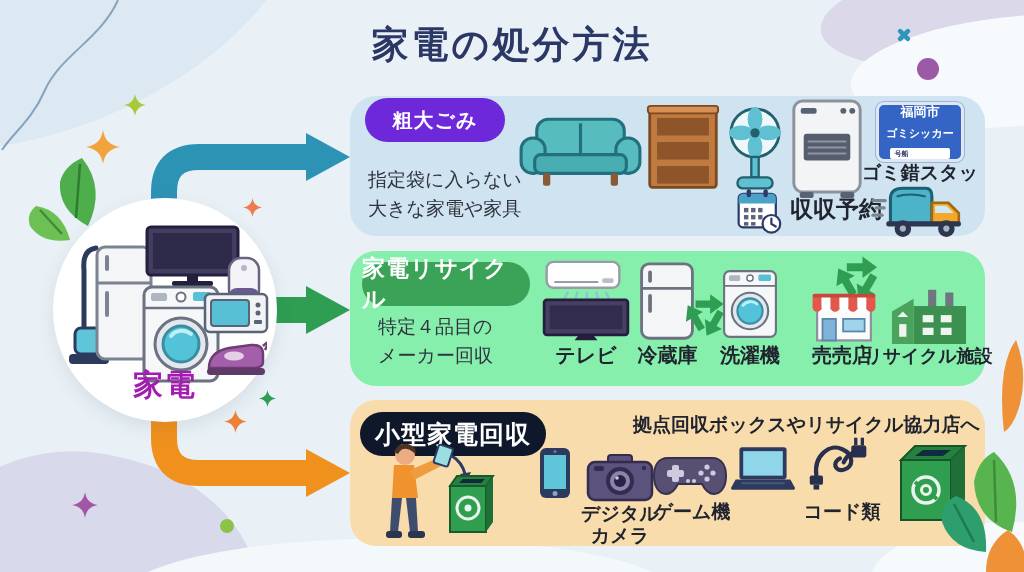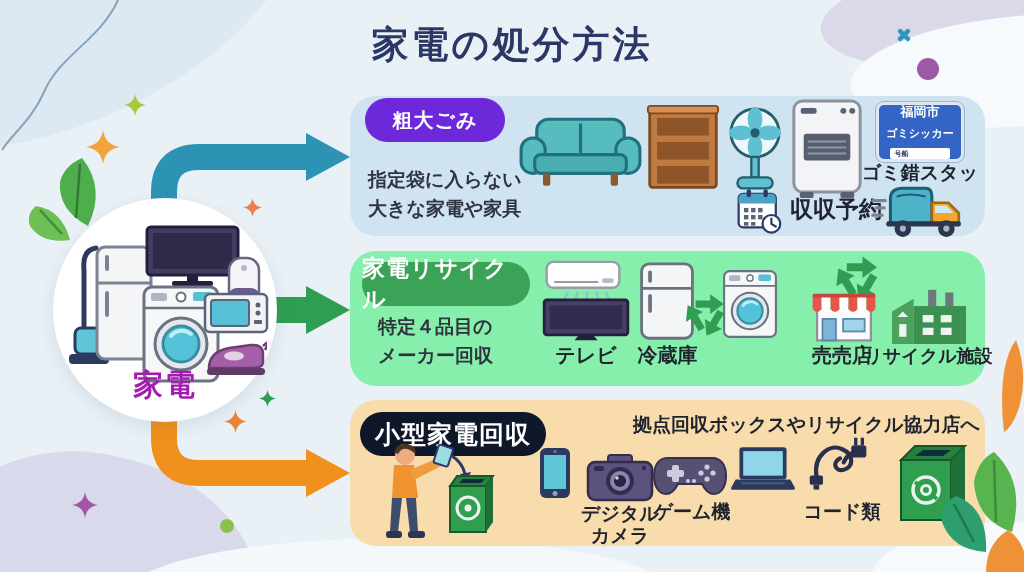--- a/index.html
+++ b/index.html
@@ -2,21 +2,21 @@
 <html><head>
 <meta charset="utf-8">
 <style>
   html,body{margin:0;padding:0;background:#dfe7ee;}
   #stage{position:relative;width:1024px;height:572px;overflow:hidden;background:#e9f1f6;
          font-family:"Liberation Sans","DejaVu Sans",sans-serif;}
   .abs{position:absolute}
   .ic{position:absolute}
   .ic svg{width:100%;height:100%;display:block}
   .lbl{position:absolute;font-weight:700;color:#20242e;text-align:center;white-space:pre-line;line-height:1.15}
-  .desc{position:absolute;font-weight:700;color:#30343f;white-space:pre-line;line-height:1.5;font-size:19px}
+  .desc{position:absolute;font-weight:400;color:#30343f;white-space:pre-line;line-height:1.5;font-size:19px}
   .badge{position:absolute;display:flex;align-items:center;justify-content:center;color:#fff;font-weight:800;border-radius:28px;letter-spacing:1px}
   .panel{position:absolute;left:350px;width:635px;border-radius:26px}
   #panel-bulky{top:96px;height:140px;background:#cfe4f0}
   #panel-recycle{top:251px;height:135px;background:#86efac}
   #panel-small{top:400px;height:146px;background:#f9dcab}
   #title{position:absolute;top:20px;left:0;width:100%;text-align:center;font-size:37px;font-weight:800;color:#2b3866;letter-spacing:3px}
   #source-circle{position:absolute;left:53px;top:198px;width:224px;height:224px;background:#ffffff;border-radius:50%;box-shadow:0 6px 18px rgba(40,60,90,.10)}
   #source-label{position:absolute;left:0;top:167px;width:100%;text-align:center;font-size:30px;font-weight:800;color:#a21caf;letter-spacing:2px}
   .sticker{width:100%;height:100%;background:#3465c4;border:3px solid #dfe7f2;border-radius:8px;box-shadow:0 0 0 1px #9db2d4;display:flex;flex-direction:column;align-items:center;justify-content:space-between;box-sizing:border-box}
   .st1{color:#fff;font-size:13px;font-weight:800;line-height:1.15}
@@ -340,20 +340,21 @@
         <rect x="3" y="3" width="74" height="94" rx="8" fill="#f6f7f9" stroke="#6b7280" stroke-width="3"></rect>
         <line x1="3" y1="24" x2="77" y2="24" stroke="#6b7280" stroke-width="2.5"></line>
         <rect x="10" y="9" width="16" height="8" rx="2" fill="#aeb6c2"></rect>
         <circle cx="40" cy="13" r="4.5" fill="#ffffff" stroke="#6b7280" stroke-width="2"></circle>
         <rect x="52" y="8" width="18" height="9" rx="2" fill="#58c0d4"></rect>
         <circle cx="40" cy="60" r="26" fill="#e4e8ee" stroke="#6b7280" stroke-width="3"></circle>
         <circle cx="40" cy="60" r="18" fill="#52c3d8" stroke="#3a8ea0" stroke-width="3"></circle>
         <path d="M30 52 A14 14 0 0 1 50 50" stroke="#bfeef5" stroke-width="4" fill="none" stroke-linecap="round"></path>
       </svg>
     </div>
+    <div class="lbl" style="left:340px;top:93px;width:120px;font-size:20px">洗濯機</div>
 
     <div class="ic" style="left:480px;top:0px;width:56px;height:56px">
       <svg viewBox="0 0 100 100">
         <defs>
             <path id="ra2" d="M30 22 L58 22 L58 10 L84 29 L58 48 L58 36 L30 36 Z"></path>
           </defs>
         <g fill="#2f9e53">
           <use href="#ra2"></use>
           <use href="#ra2" transform="rotate(120 50 50)"></use>
           <use href="#ra2" transform="rotate(240 50 50)"></use>

